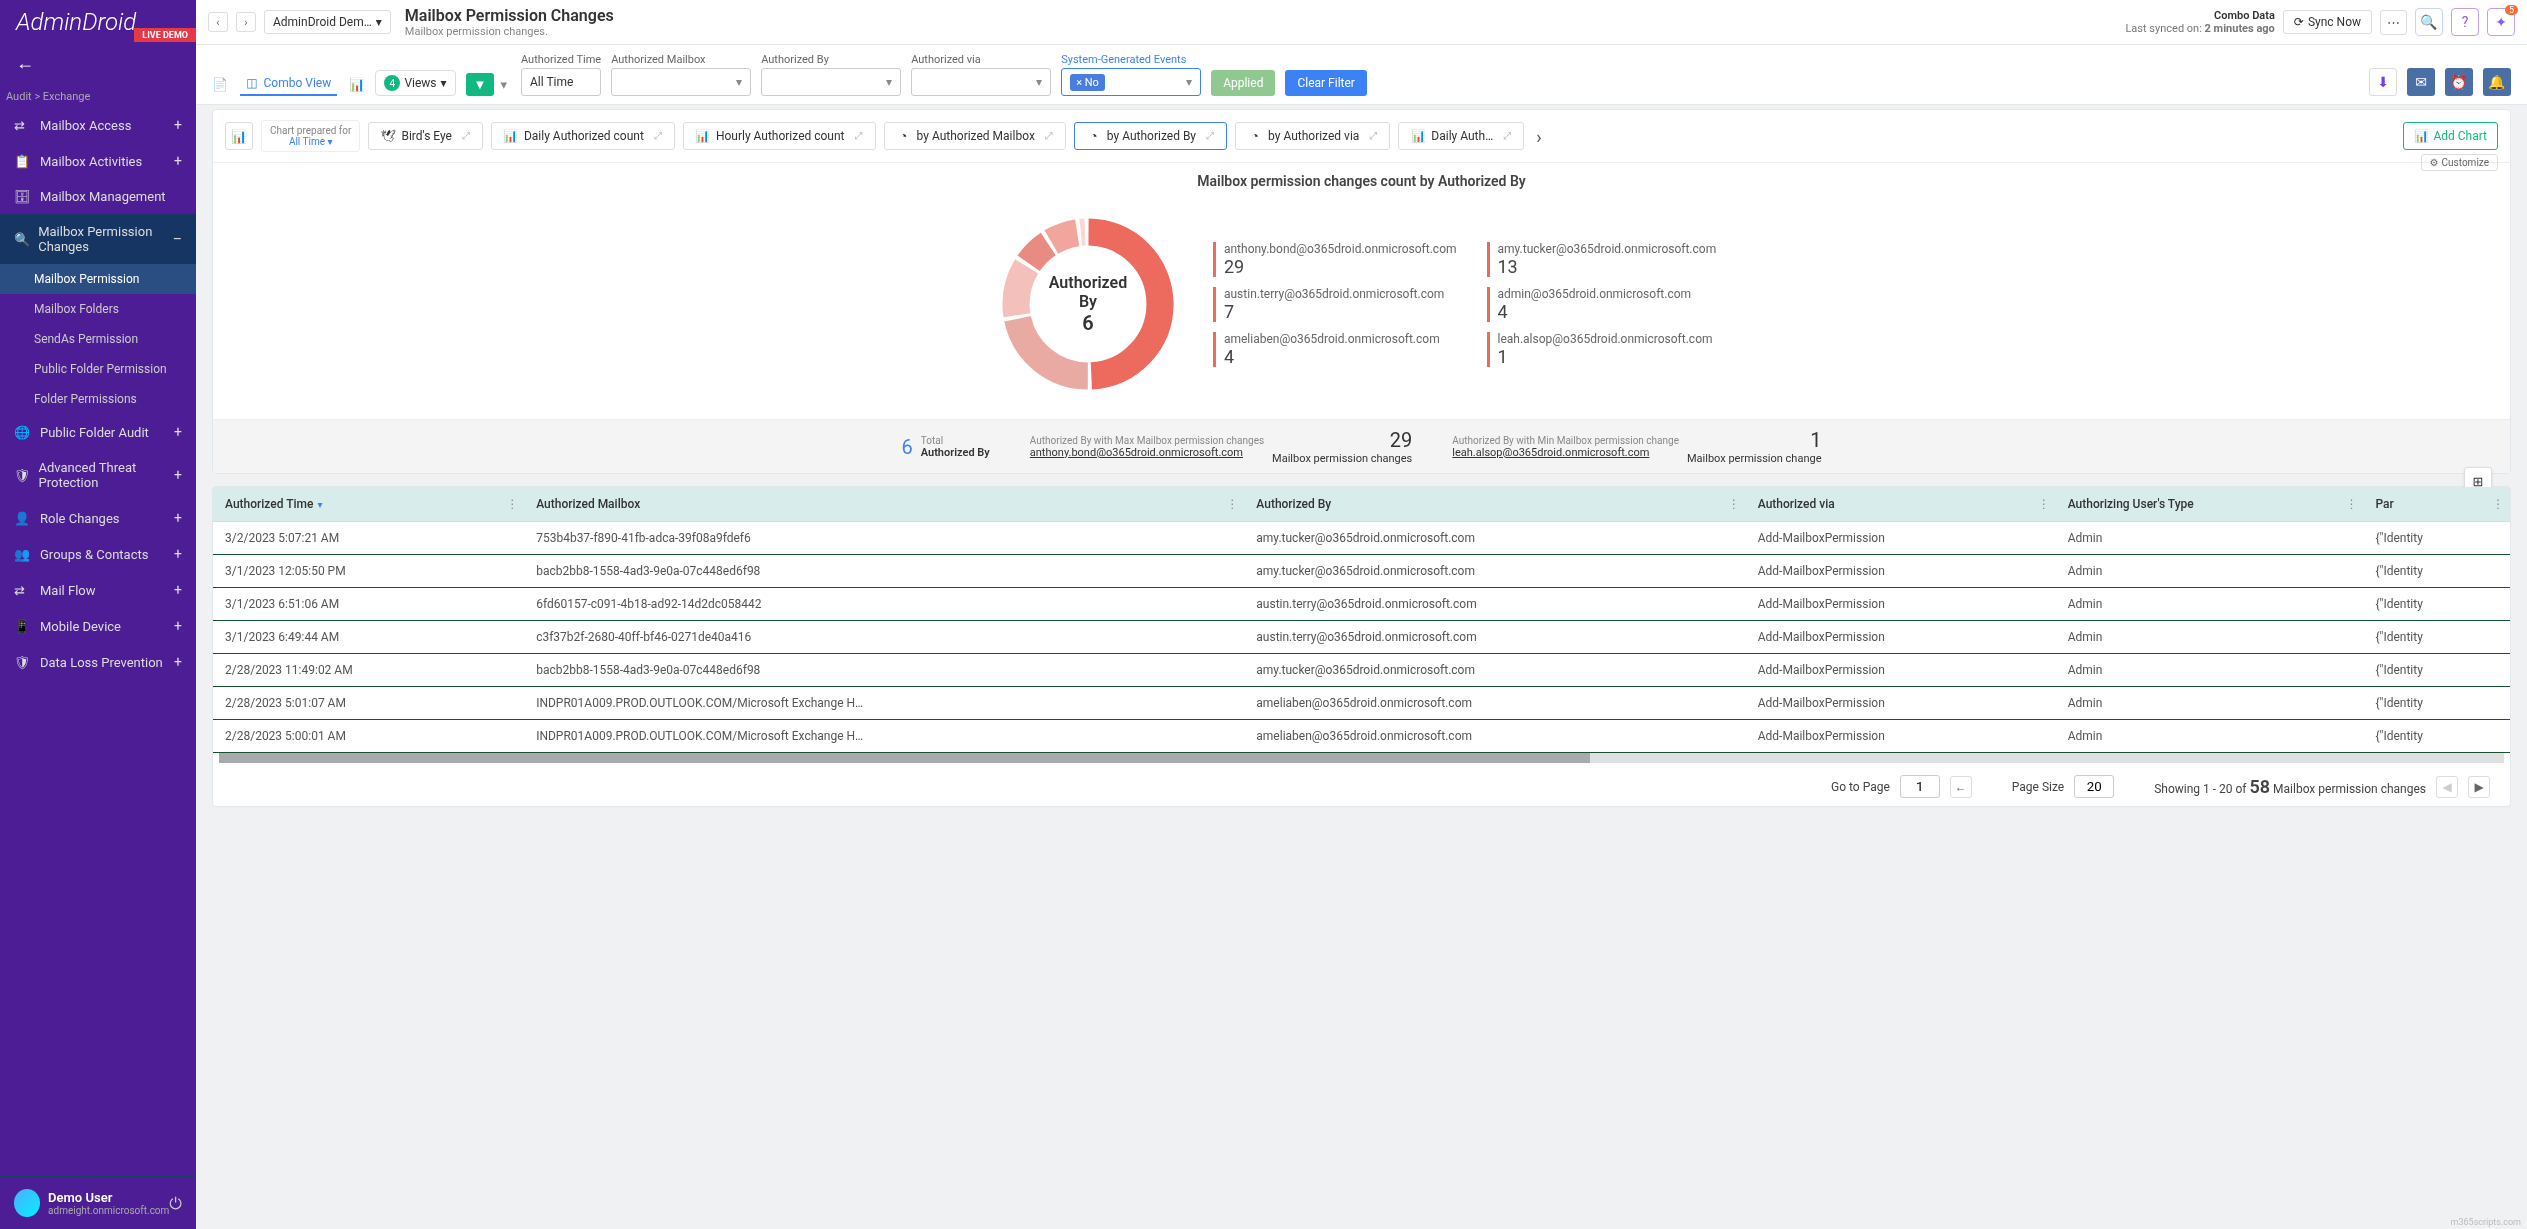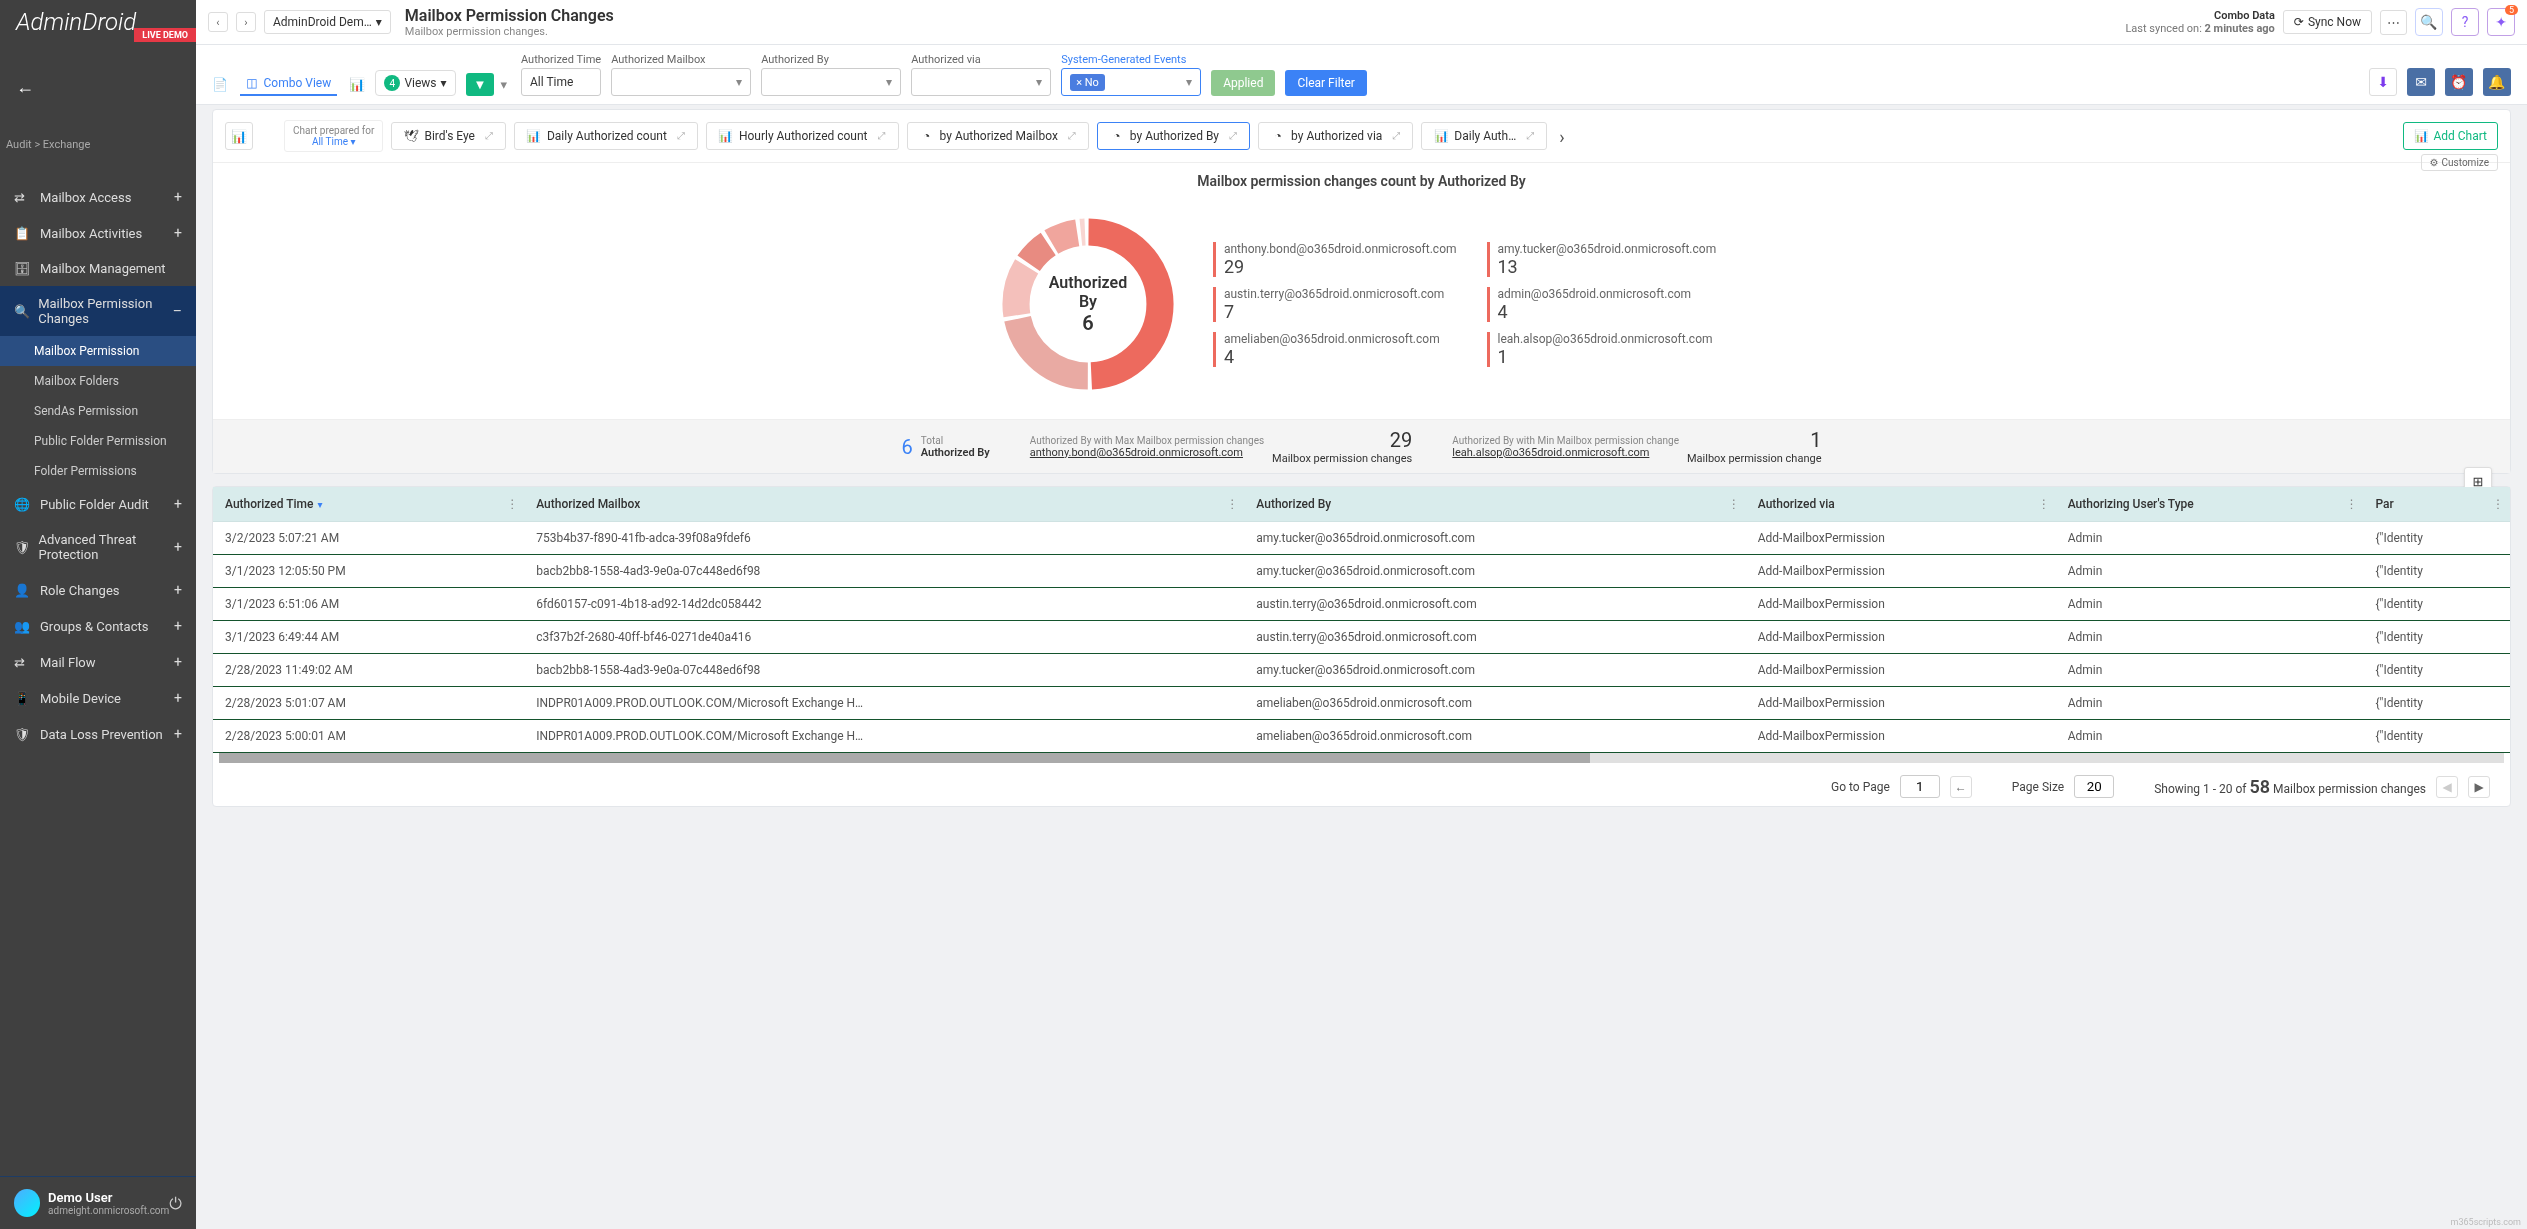--- a/index.html
+++ b/index.html
@@ -1,20 +1,20 @@
 <!DOCTYPE html>
 <html><head>
 <meta charset="utf-8">
 <style>
 * { margin:0; padding:0; box-sizing:border-box; font-family:-apple-system,BlinkMacSystemFont,'Segoe UI',Roboto,sans-serif; }
 body { background:#fff; font-size:13px; color:#333; overflow:hidden; }
 .app { display:flex; height:100vh; }
 
 
-.sidebar { width:196px; background:#404040; color:#fff; display:flex; flex-direction:column; position:relative;gap:24px; }
+.sidebar { width:196px; background:#4c1d95; color:#fff; display:flex; flex-direction:column; position:relative; }
 .sidebar-header { padding:8px 16px 4px; font-size:24px; font-weight:300; font-style:italic; }
 .live-demo-badge { background:#e63946; color:#fff; font-size:9px; font-weight:700; padding:2px 8px; position:absolute; top:28px; right:0; }
 .sidebar-back { padding:12px 16px; font-size:18px; cursor:pointer; }
 .breadcrumb-s { font-size:11px; padding:4px 6px; color:#aaa; }
 .sidebar-nav { flex:1; overflow:auto; }
 .nav-item { display:flex; align-items:center; padding:10px 14px; font-size:13px; cursor:pointer; color:#ddd; }
 .nav-item .icon { width:18px; margin-right:8px; font-size:13px; }
 .nav-item .plus { margin-left:auto; font-size:14px; }
 .nav-item.active { background:#163563; }
 .subnav { }
@@ -64,21 +64,21 @@
 .fb-spacer { flex:1; }
 .fb-ico { width:28px; height:28px; background:#4a6fa5; color:#fff; display:flex; align-items:center; justify-content:center; border-radius:3px; cursor:pointer; font-size:14px; }
 
 
 .content { flex:1; overflow:auto; background:#f0f1f3; padding:0; }
 .card { background:#fff; border:1px solid #e3e6ea; border-radius:4px; margin:4px 16px 12px; }
 
 
 .chart-tabs { display:flex; align-items:center; gap:8px; padding:10px 12px; border-bottom:1px solid #eee; position:relative; }
 .ct-icon { width:28px; height:28px; border:1px solid #ddd; border-radius:3px; display:flex; align-items:center; justify-content:center; cursor:pointer; }
-.ct-info { font-size:10px; color:#888; text-align:center; border:1px solid #eee; border-radius:3px; padding:4px 8px;margin-left:23px; }
+.ct-info { font-size:10px; color:#888; text-align:center; border:1px solid #eee; border-radius:3px; padding:4px 8px; }
 .ct-info .v { color:#3b82f6; }
 .chart-tab { border:1px solid #ddd; border-radius:3px; padding:6px 12px; font-size:12px; display:flex; align-items:center; gap:6px; cursor:pointer; white-space:nowrap; }
 .chart-tab.active { border-color:#3b82f6; }
 .chart-tab .mini-ico { width:14px; height:14px; display:flex; align-items:center; justify-content:center; }
 .chart-tab .expand { font-size:10px; color:#aaa; margin-left:4px; }
 .add-chart-btn { border:1px solid #10b981; color:#10b981; border-radius:3px; padding:6px 10px; font-size:12px; cursor:pointer; display:flex; align-items:center; gap:4px; margin-left:auto; }
 .tabs-next { font-size:18px; color:#555; cursor:pointer; padding:0 4px; }
 .customize-btn { position:absolute; right:12px; top:44px; border:1px solid #ddd; border-radius:3px; padding:2px 8px; font-size:10px; cursor:pointer; color:#666; display:flex; align-items:center; gap:3px; }
 
 

